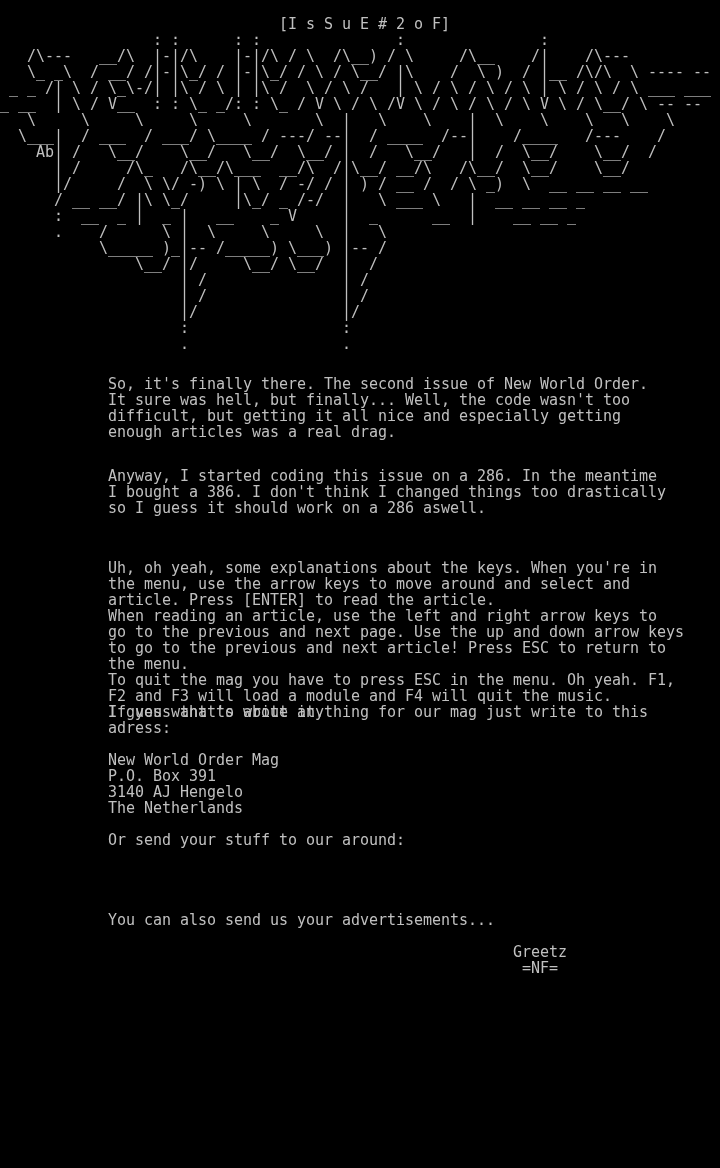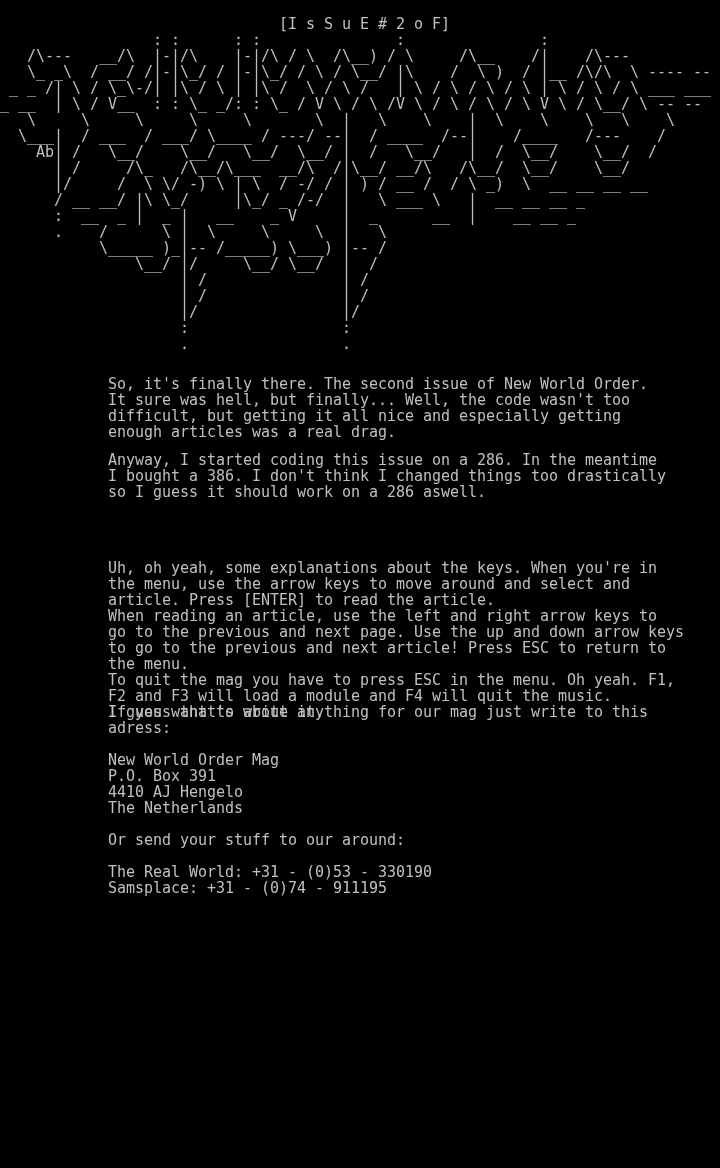--- a/index.html
+++ b/index.html
@@ -14,21 +14,21 @@
     position:absolute;
     left:0;
     margin:0;
     font-family:inherit;
     font-size:15px;
     line-height:16px;
     letter-spacing:-0.03px;
     color:#c0c0c0;
     white-space:pre;
   }
-  .r16{top:16px}.r32{top:32px}.r384{top:376px}.r464{top:452px}.r528{top:560px}
+  .r16{top:16px}.r32{top:32px}.r384{top:376px}.r464{top:468px}.r528{top:560px}
   .r704{top:704px}.r752{top:752px}.r832{top:832px}.r864{top:864px}.r912{top:912px}
   .r944{top:944px}.r992{top:992px}.r1136{top:1136px}
 </style>
 </head>
 <body>
 
 <div class="screen">
   <pre class="r16">                               [I s S u E # 2 o F]</pre>
   <pre class="r32">                 : :      : :               :               :
    /\---   __/\  |-|/\    |-|/\ / \  /\__) / \     /\__    /|    /\---
@@ -64,18 +64,19 @@
             go to the previous and next page. Use the up and down arrow keys
             to go to the previous and next article! Press ESC to return to
             the menu.
             To quit the mag you have to press ESC in the menu. Oh yeah. F1,
             F2 and F3 will load a module and F4 will quit the music.
             I guess that's about it.</pre>
   <pre class="r704">            If you want to write anything for our mag just write to this
             adress:</pre>
   <pre class="r752">            New World Order Mag
             P.O. Box 391
-            4410 AJ Hengelo
+            3140 AJ Hengelo
             The Netherlands</pre>
   <pre class="r832">            Or send your stuff to our around:</pre>
-  <pre class="r864">            The Real World: +31 - (0)53 - 330190
-            Samsplace: +31 - (0)74 - 911195</pre>
+  <pre class="r912">            You can also send us your advertisements...</pre>
+  <pre class="r944">                                                         Greetz
+                                                          =NF=</pre>
 </div>
 
 </body></html>

